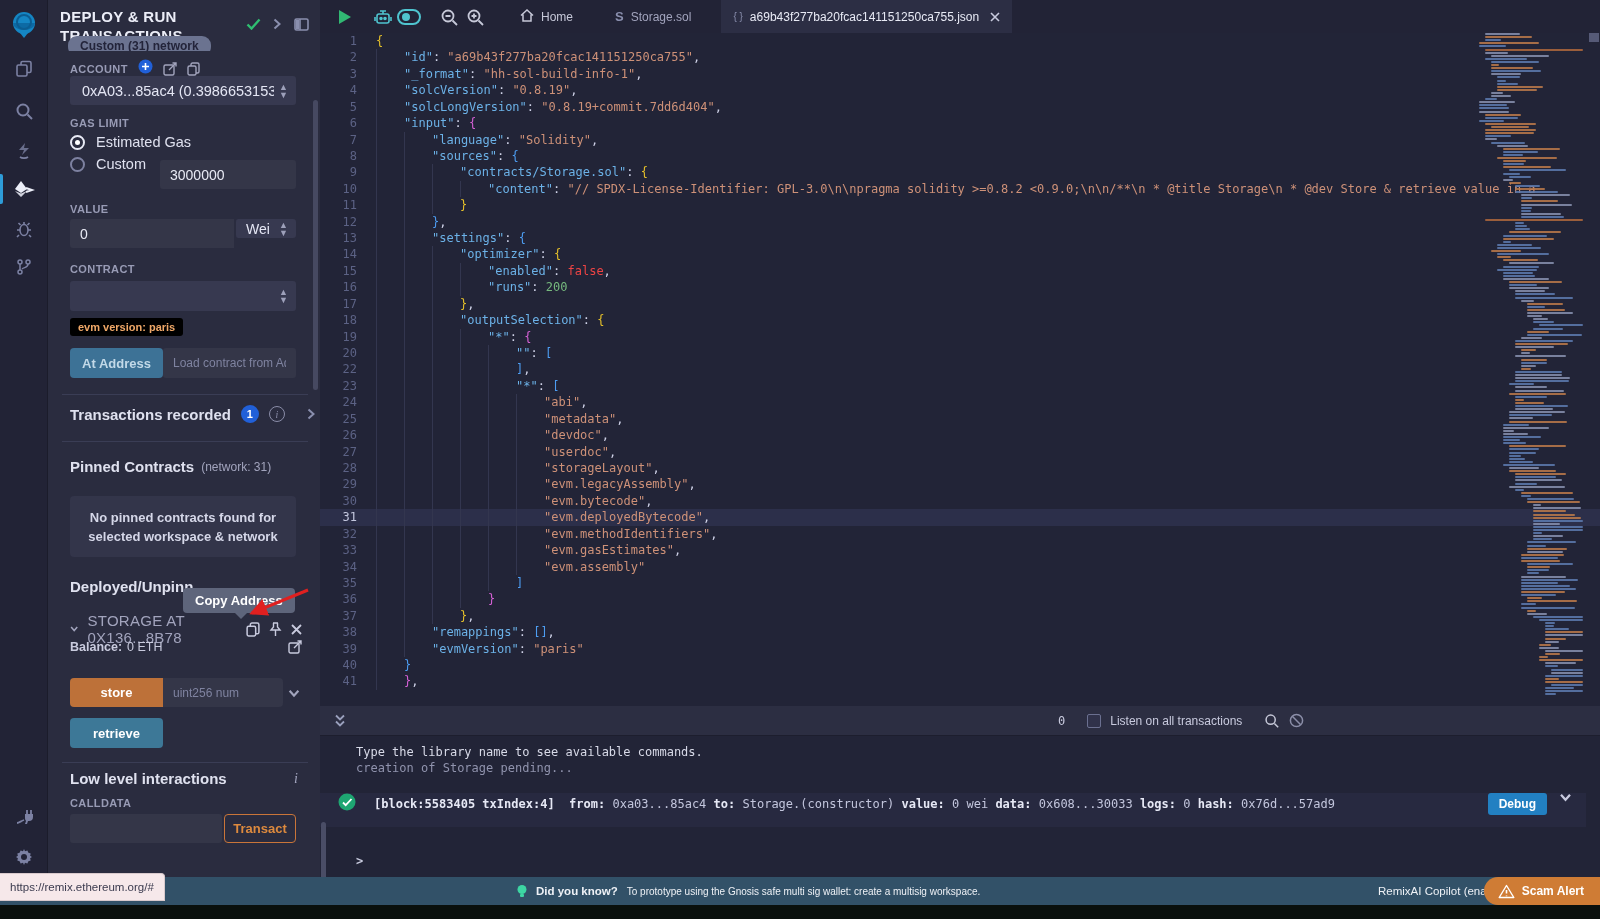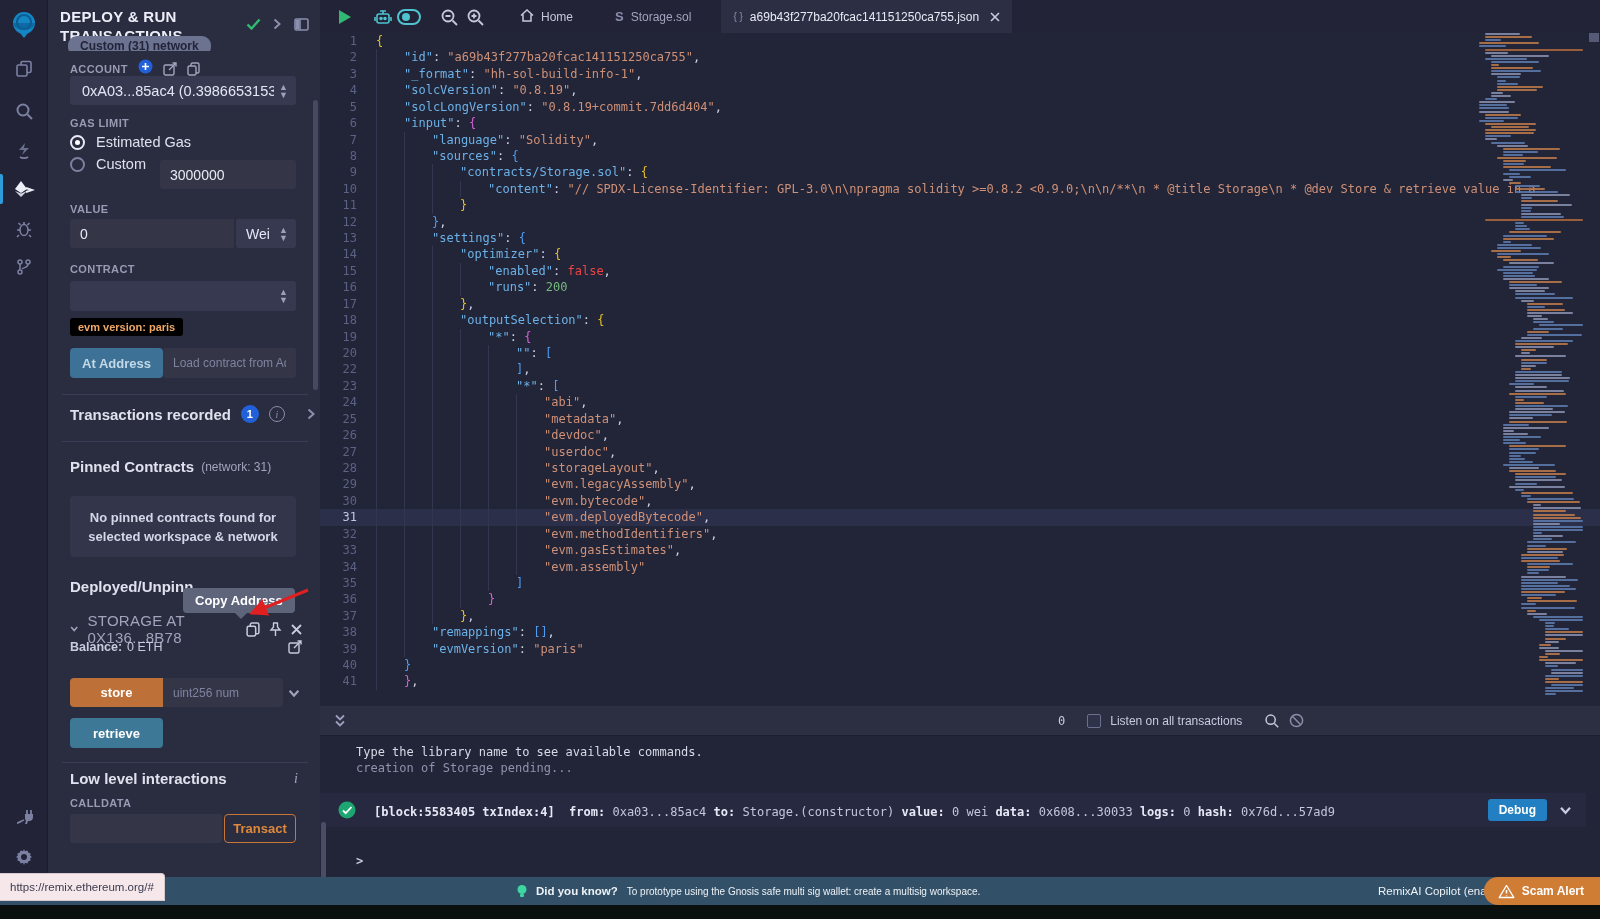--- a/index.html
+++ b/index.html
@@ -62,21 +62,21 @@
   .vscroll { position:absolute; right:1px; top:0; width:10px; height:9px; background:#565a77; }
 
   
   .terminal { position:absolute; left:0; top:706px; right:0; height:171px; background:#222437; }
   .term-bar { position:absolute; left:0; top:0; right:0; height:30px; background:#2c2e42; border-bottom:1px solid #1d1e2e; display:flex; align-items:center; }
   .term-badge { font-size:12px; color:#c8cade; }
   .chk { width:14px; height:14px; border:1px solid #6b7090; border-radius:2px; background:#30324a; }
   .filter { background:#3a3c52; border:none; outline:none; border-radius:3px; color:#c8cade; font-size:12px; padding:0 10px; height:22px; width:268px; font-family:"Liberation Sans",sans-serif;}
   .filter::placeholder { color:#8b8ea8; }
   .tmsg { position:absolute; left:36px; font-size:12px; }
-  .txrow { position:absolute; left:0; right:14px; top:87px; height:34px; background:#272940; display:flex; align-items:center; }
+  .txrow { position:absolute; left:0; right:14px; top:87px; height:34px; background:#272940; display:flex; }
   .txt-part { font-size:12px; color:#c3c6dd; white-space:pre; }
   .txt-part.b { font-weight:bold; color:#e6e8f5; }
   .debug-btn { background:#2280c2; color:#fff; font-size:12px; font-weight:bold; border:none; border-radius:3px; height:22px; padding:0 11px; margin-left:auto; font-family:"Liberation Sans",sans-serif; }
   .term-scroll { position:absolute; left:1px; top:116px; width:5px; height:58px; background:#4a4d66; border-radius:3px; }
 
   
   .statusbar { position:absolute; left:0; top:877px; width:1600px; height:28px; background:#325168; display:flex; align-items:center; color:#eef1f6; }
   .bottomstrip { position:absolute; left:0; top:905px; width:1600px; height:14px; background:#0a100d; }
   .scam { position:absolute; right:0; top:877px; height:28px; background:#cf7c35; border-radius:14px 0 0 14px; display:flex; align-items:center; gap:7px; padding:0 16px 0 14px; font-size:12px; font-weight:bold; color:#fff; }
   .urltip { position:absolute; left:0; top:873px; height:28px; background:#f6e8ea; border:1px solid #d8c9cc; border-left:none; border-radius:0 4px 0 0; display:flex; align-items:center; padding:0 10px; font-size:11.5px; color:#3b3b4f; }
@@ -203,21 +203,21 @@
       <span style="font-size:14.5px;color:#dfe1ef">Estimated Gas</span>
     </div>
     <div class="row" style="left:22px;top:156px;gap:11px">
       <span class="radio"></span>
       <span style="font-size:14.5px;color:#dfe1ef">Custom</span>
     </div>
     <input class="tin" style="position: absolute; left: 112px; top: 160px; width: 136px; height: 29px;" value="3000000">
 
     <div class="lbl" style="top:203px">VALUE</div>
     <input class="tin" style="position: absolute; left: 22px; top: 219px; width: 164px; height: 29px; border-radius: 3px 0px 0px 3px;" value="0">
-    <div class="sel" style="left:187px;top:219px;width:61px;height:29px;font-size:14px;padding-left:10px;border-left:1px solid #2a2c3f">
+    <div class="sel" style="left:187px;top:219px;width:61px;height:19px;font-size:14px;padding-left:10px;border-left:1px solid #2a2c3f">
       <span>Wei</span>
       <span class="caret">▲<br>▼</span>
     </div>
 
     <div class="lbl" style="top:263px">CONTRACT</div>
     <div class="sel" style="top:281px;height:30px;font-size:14px;padding-left:10px">
       <span class="caret">▲<br>▼</span>
     </div>
 
     <div style="position:absolute;left:22px;top:318px;background:#000000;color:#f0a868;font-size:11px;font-weight:bold;padding:3px 8px;border-radius:3px">evm version: paris</div>

